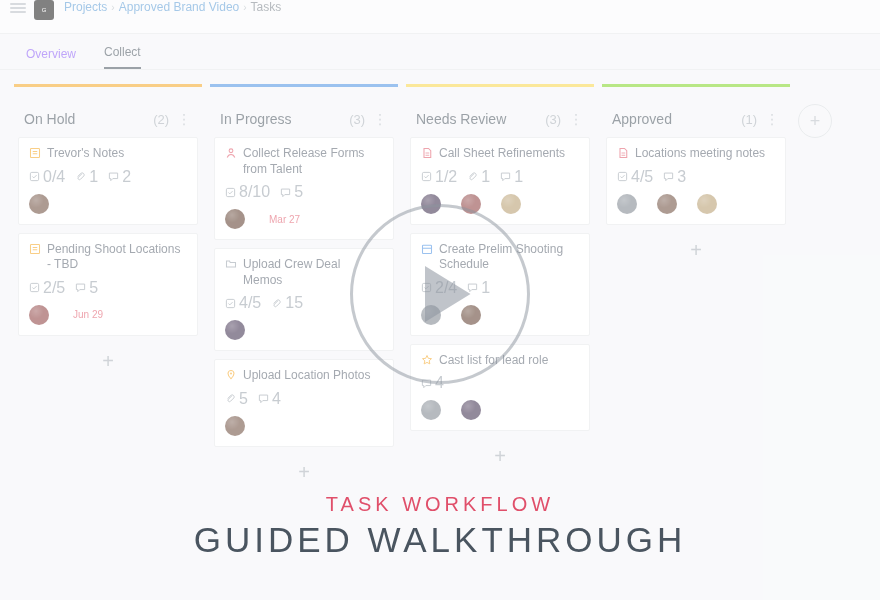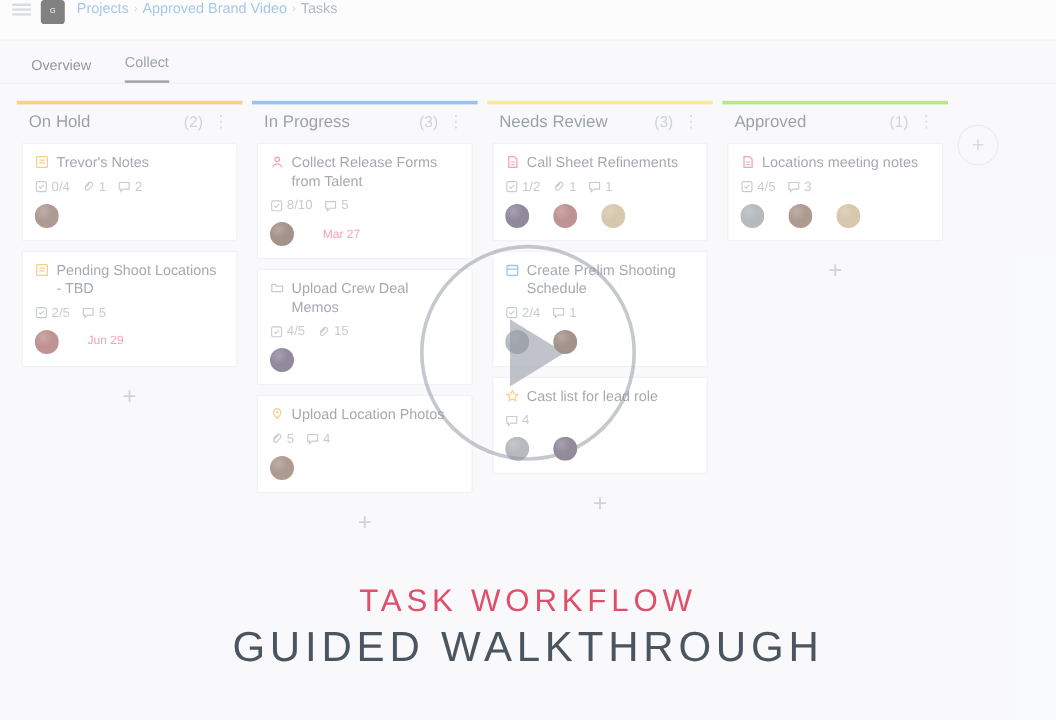--- a/index.html
+++ b/index.html
@@ -40,60 +40,60 @@
 .tabs {
   height: 36px;
   background: #f4f5f7;
   border-bottom: 1px solid #e5e7ea;
   display: flex;
   align-items: flex-end;
   padding: 0 26px;
   gap: 28px;
   font-size: 12px;
 }
-.tab { padding: 8px 0; color: #404040; cursor: pointer; }
+.tab { padding: 8px 0; color: #8b5cf6; cursor: pointer; }
 .tab.active { color: #4a5560; border-bottom: 2px solid #4a5560; }
 .board {
   display: flex;
   gap: 8px;
   padding: 14px 14px;
   align-items: flex-start;
 }
 .column {
   width: 188px;
   flex-shrink: 0;
   border-top: 3px solid #ccc;
   background: transparent;
 }
 .column.orange { border-top-color: #f5a623; }
 .column.blue   { border-top-color: #4a90e2; }
 .column.yellow { border-top-color: #f8d548; }
 .column.green  { border-top-color: #7ed321; }
 .col-head {
   display: flex; align-items: center; justify-content: space-between;
-  padding: 6px 10px 10px 10px;
+  padding: 24px 10px 10px 10px;
   font-size: 14px;
   color: #4a5560;
 }
 .col-head .count { color: #a9b0b8; font-size: 13px; }
 .col-head .count::before { content: "("; }
 .col-head .count::after { content: ")"; }
 .col-head .dots { color: #b8bec5; margin-left: 4px; font-size: 14px; letter-spacing: 1px; }
 .card {
   background: #fff;
   border: 1px solid #e5e7ea;
   border-radius: 2px;
   margin: 0 4px 8px 4px;
   padding: 8px 10px 10px 10px;
   font-size: 12px;
 }
 .card-title-row { display: flex; align-items: flex-start; gap: 6px; margin-bottom: 6px; }
 .card-icon { width: 12px; height: 12px; flex-shrink: 0; margin-top: 1px; }
 .card-title { color: #5a6370; line-height: 1.3; }
-.card-stats { display: flex; align-items: center; gap: 10px; color: #9aa2ab; font-size: 11px; margin-bottom: 8px; }
+.card-stats { display: flex; align-items: center; gap: 10px; color: #9aa2ab; font-size: 16px; margin-bottom: 8px; }
 .stat { display: flex; align-items: center; gap: 3px; }
 .stat svg { width: 11px; height: 11px; }
 .card-foot { display: flex; align-items: center; gap: 20px; }
 .avatar {
   width: 20px; height: 20px; border-radius: 50%;
   display: inline-block;
 }
 .due { font-size: 10px; color: #e05a6b; margin-left: 4px; }
 .add-card {
   text-align: center;
@@ -125,21 +125,21 @@
   transform: translate(-50%, -50%);
   width: 180px; height: 180px;
   border-radius: 50%;
   border: 3px solid rgba(140,148,158,0.5);
   display: flex; align-items: center; justify-content: center;
   pointer-events: auto;
   cursor: pointer;
 }
 .play-btn svg { width: 70px; height: 70px; margin-left: 12px; }
 .overlay .title-small {
-  font-size: 26px;
+  font-size: 20px;
   letter-spacing: 4px;
   color: #e04f6a;
   font-weight: 500;
   margin-bottom: 4px;
 }
 .overlay .title-big {
   font-size: 35px;
   letter-spacing: 4px;
   color: #4a5560;
   font-weight: 300;

